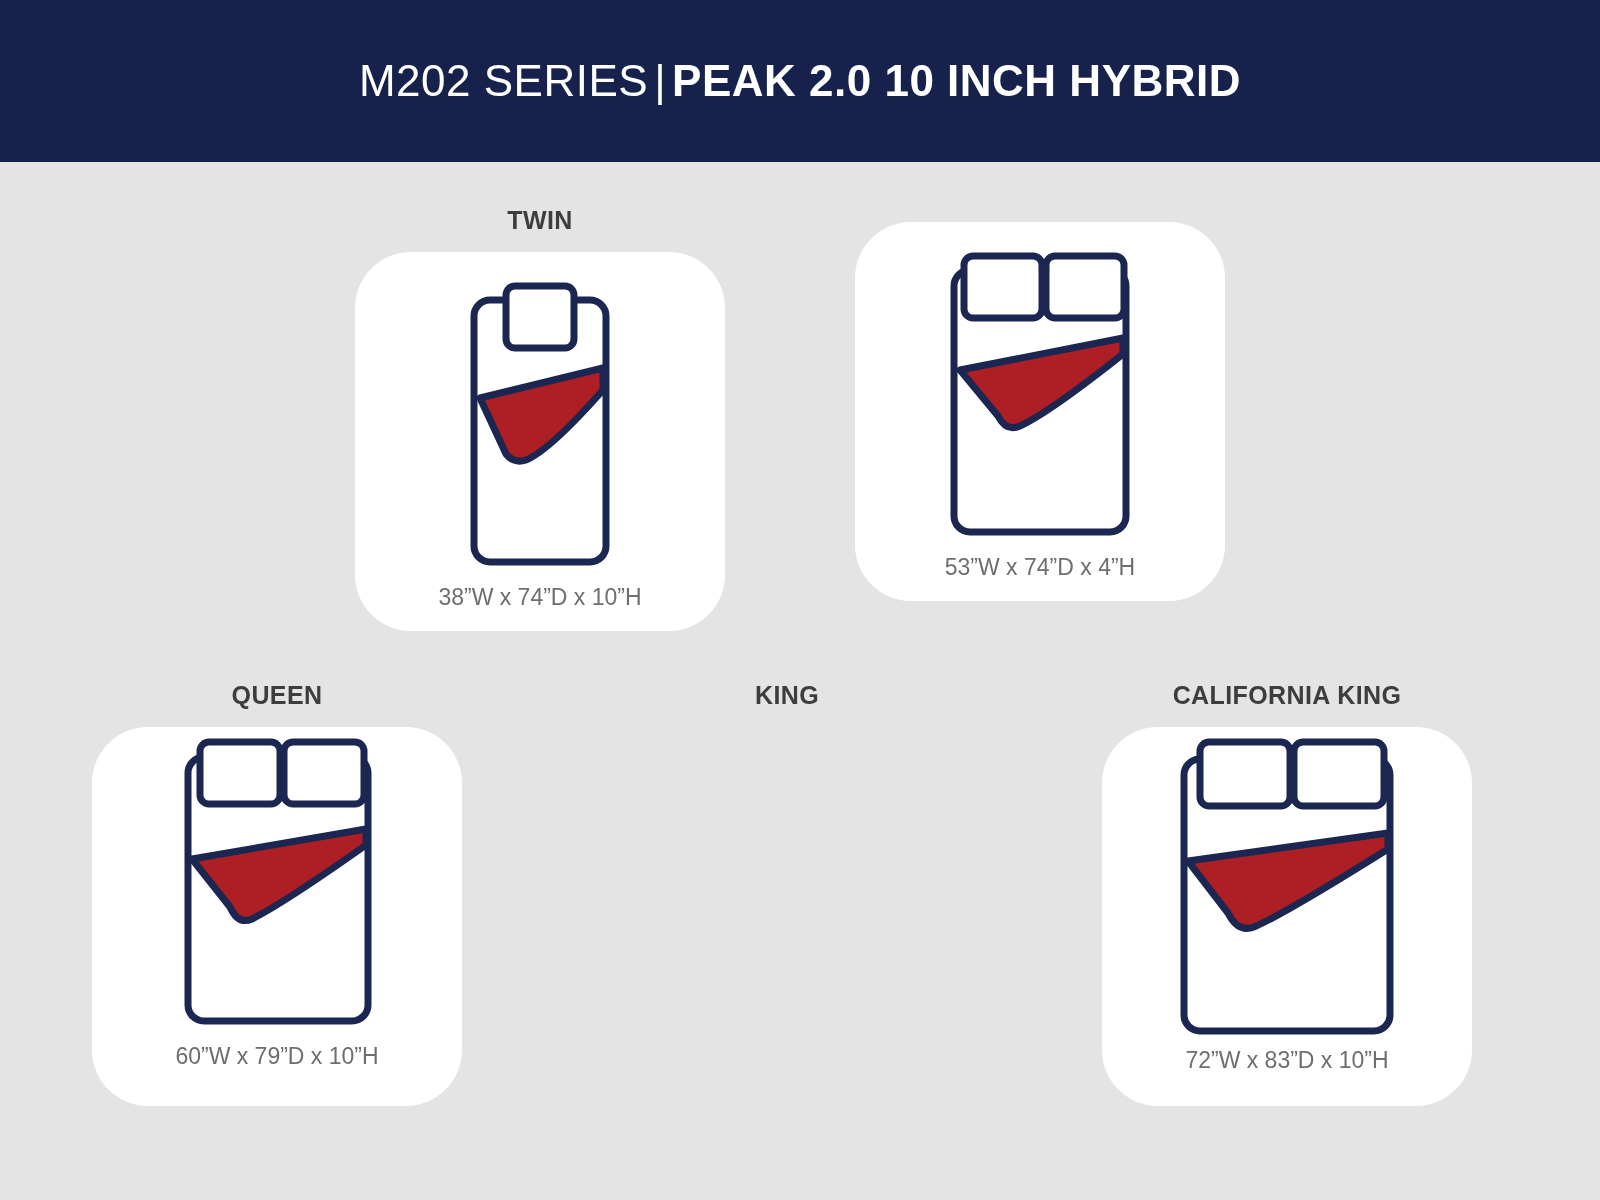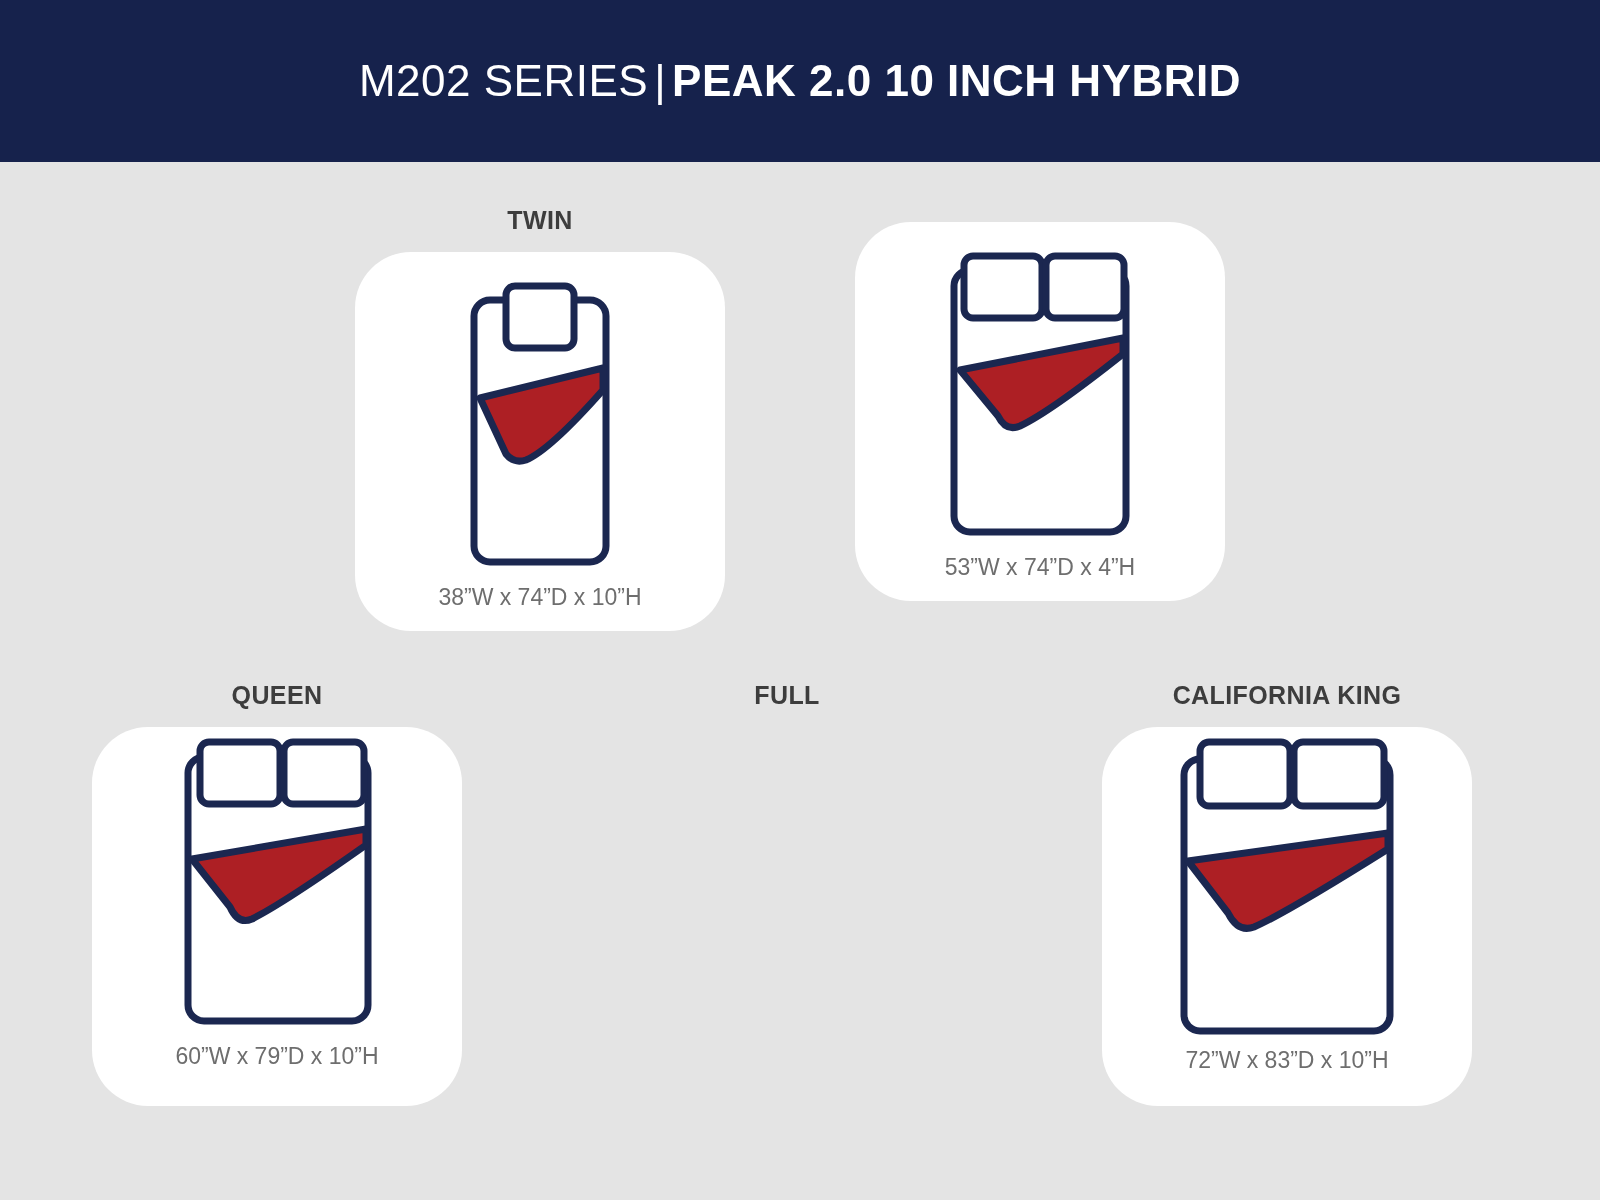--- a/index.html
+++ b/index.html
@@ -170,21 +170,21 @@
           <path d="M 28 122 L 202 92 L 202 108 Q 120 166 88 182 Q 74 188 66 170 Z" fill="#AD1F24" stroke="#1B2750" stroke-width="7" stroke-linejoin="round"></path>
           <rect x="36" y="5" width="80" height="62" rx="9" ry="9" fill="#ffffff" stroke="#1B2750" stroke-width="7"></rect>
           <rect x="120" y="5" width="80" height="62" rx="9" ry="9" fill="#ffffff" stroke="#1B2750" stroke-width="7"></rect>
         </svg>
       </div>
       <div class="size-dims">60”W x 79”D x 10”H</div>
     </div>
   </div>
 
   <div class="size-block row2" id="block-king">
-    <div class="size-label">FULL</div>
+    <div class="size-label">KING</div>
   </div>
 
   <div class="size-block row2" id="block-calking">
     <div class="size-label">CALIFORNIA KING</div>
     <div class="size-card">
       <div class="bed-wrap">
         <svg width="250" height="300" viewBox="0 0 250 300" aria-hidden="true">
           <rect x="22" y="22" width="206" height="272" rx="16" ry="16" fill="#ffffff" stroke="#1B2750" stroke-width="7"></rect>
           <path d="M 26 124 L 226 96 L 226 112 Q 124 176 92 190 Q 76 196 66 176 Z" fill="#AD1F24" stroke="#1B2750" stroke-width="7" stroke-linejoin="round"></path>
           <rect x="38" y="5" width="90" height="64" rx="9" ry="9" fill="#ffffff" stroke="#1B2750" stroke-width="7"></rect>

